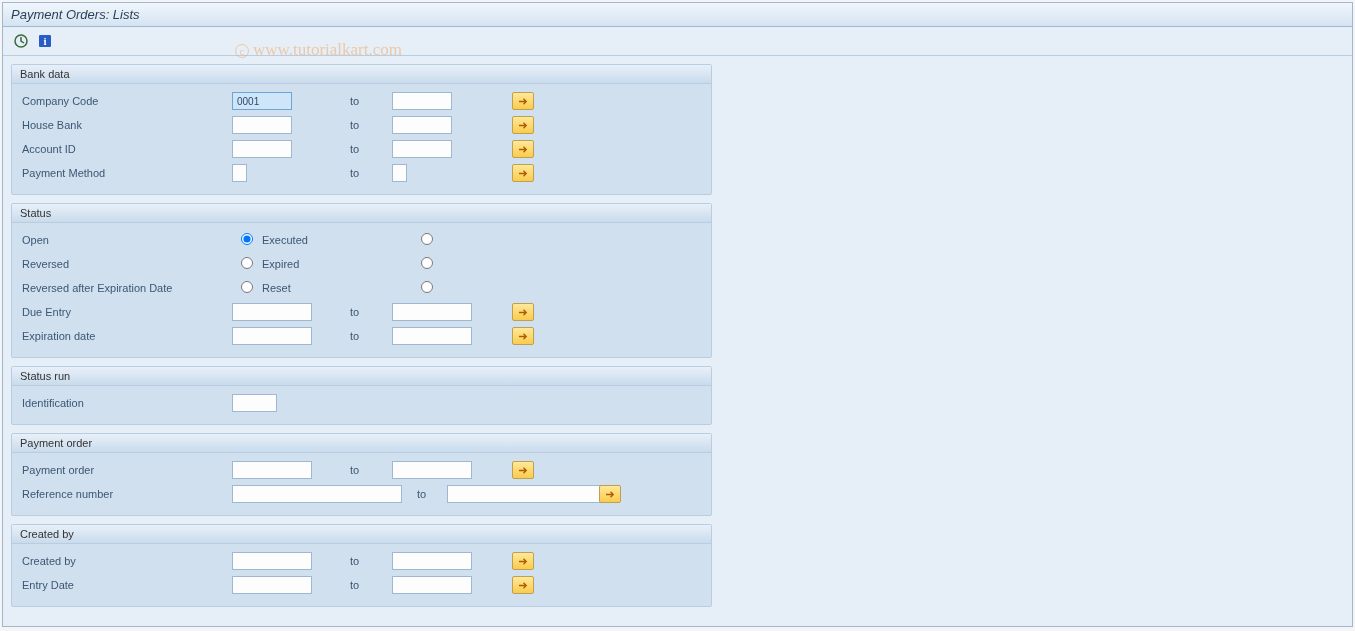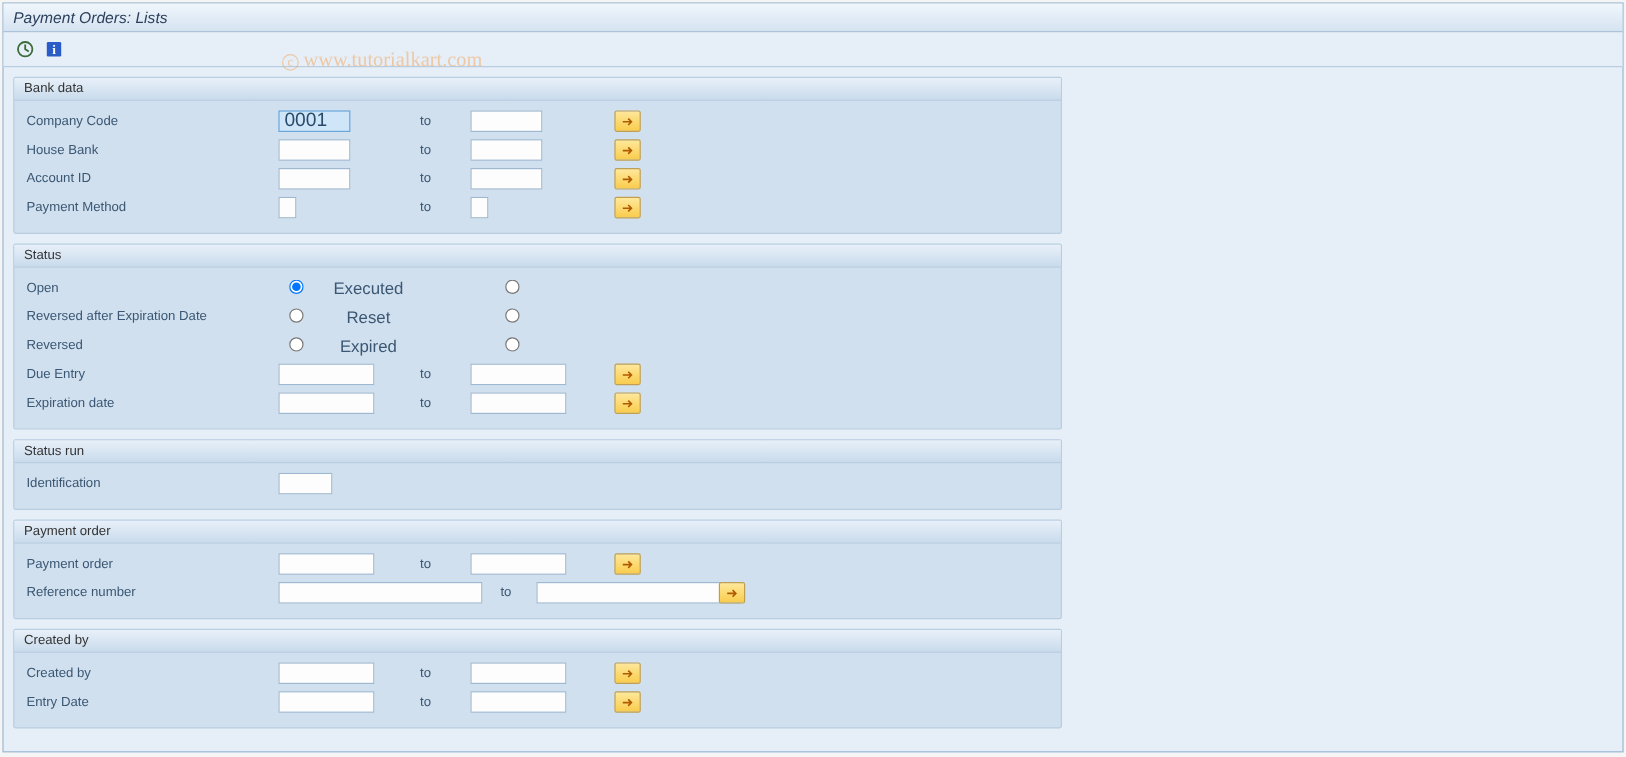--- a/index.html
+++ b/index.html
@@ -42,21 +42,21 @@
       justify-content: center;
       cursor: pointer;
     }
     .content {
       padding: 8px;
     }
     .groupbox {
       border: 1px solid #b8cde0;
       background: #d0e0ef;
       margin-bottom: 8px;
-      width: 874px;
+      width: 701px;
       border-radius: 2px;
     }
     .group-title {
       background: linear-gradient(#e8f0f9, #c9dbec);
       border-bottom: 1px solid #b8cde0;
       padding: 3px 8px;
       font-size: 11px;
       color: #333;
     }
     .group-body {
@@ -69,34 +69,33 @@
       margin: 2px 0;
     }
     .lbl {
       width: 210px;
       color: #3b5773;
       font-size: 11px;
     }
     .lbl2 {
       width: 90px;
       color: #3b5773;
-      font-size: 14px;
-      text-align: center;
+      font-size: 11px;
     }
     .to {
       width: 50px;
       text-align: left;
       padding-left: 8px;
       color: #3b5773;
     }
     input[type="text"] {
       border: 1px solid #9fb8d1;
       background: #fdfdfd;
       height: 18px;
-      font-size: 16px;
+      font-size: 10px;
       padding: 1px 4px;
     }
     .w80 { width: 80px; }
     .w60 { width: 60px; }
     .w15 { width: 15px; }
     .w170 { width: 170px; }
     .highlight {
       background: #cfe6f9 !important;
       border: 1px solid #6ca6d9 !important;
       color: #2a4a6a;
@@ -227,30 +226,30 @@
       <div class="group-title">Status</div>
       <div class="group-body">
         <div class="row">
           <span class="lbl">Open</span>
           <span class="radio-cell"><input type="radio" name="st" checked="" style=""></span>
           <span class="lbl2">Executed</span>
           <span class="to" style="width:60px;"></span>
           <span class="radio-cell"><input type="radio" name="st" style=""></span>
         </div>
         <div class="row">
+          <span class="lbl">Reversed</span>
+          <span class="radio-cell"><input type="radio" name="st" style=""></span>
+          <span class="lbl2">Expired</span>
+          <span class="to" style="width:60px;"></span>
+          <span class="radio-cell"><input type="radio" name="st" style=""></span>
+        </div>
+        <div class="row">
           <span class="lbl">Reversed after Expiration Date</span>
           <span class="radio-cell"><input type="radio" name="st" style=""></span>
           <span class="lbl2">Reset</span>
-          <span class="to" style="width:60px;"></span>
-          <span class="radio-cell"><input type="radio" name="st" style=""></span>
-        </div>
-        <div class="row">
-          <span class="lbl">Reversed</span>
-          <span class="radio-cell"><input type="radio" name="st" style=""></span>
-          <span class="lbl2">Expired</span>
           <span class="to" style="width:60px;"></span>
           <span class="radio-cell"><input type="radio" name="st" style=""></span>
         </div>
         <div class="row">
           <span class="lbl">Due Entry</span>
           <span style="width:30px;"><input type="text" class="w80" value="" style=""></span>
           <span class="sp-after1"></span>
           <span class="to">to</span>
           <input type="text" class="w80" value="" style="">
           <span class="more-btn" style="margin-left:40px;">

